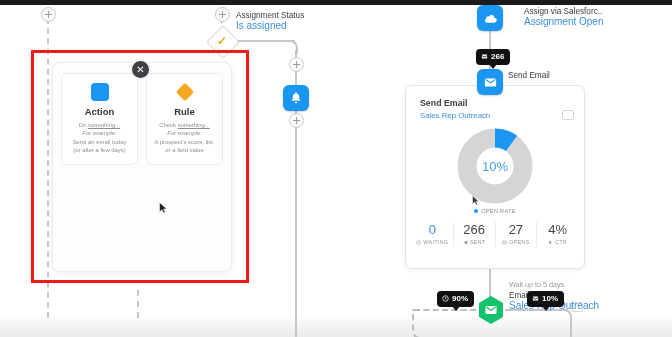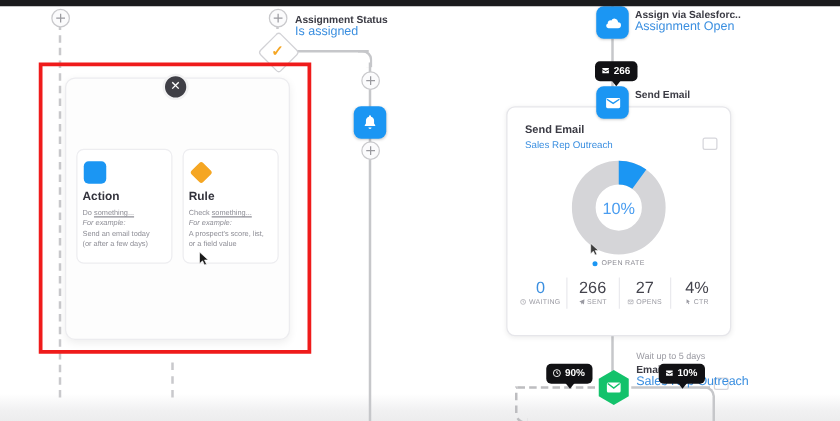--- a/index.html
+++ b/index.html
@@ -90,21 +90,21 @@
     position: absolute;
     background: #9b9ba0;
   }
   .plus::before { left: 3px; top: 5.5px; width: 7px; height: 1.4px; }
   .plus::after  { top: 3px; left: 5.5px; height: 7px; width: 1.4px; }
 
   
   .nodelabel { position: absolute; z-index: 6; }
   .nl-title {
     font-size: 8.2px;
-    font-weight: bold;
+    font-weight: normal;
     color: #3b3b44;
     line-height: 11px;
     white-space: nowrap;
   }
   .nl-sub {
     font-size: 10px;
     color: #3b8fe0;
     line-height: 10px;
     white-space: nowrap;
   }
@@ -302,23 +302,22 @@
     display: grid;
     grid-template-columns: 1fr 1fr;
     gap: 8px;
   }
   .pal-card {
     background: #fff;
     border: 1px solid #ededf0;
     border-radius: 6px;
     height: 92px;
     padding: 8px 4px 4px;
-    text-align: left;
+    text-align: center;
     box-sizing: border-box;
-    margin-top: 46px;
   }
   .pal-shape { height: 20px; margin-bottom: 4px; }
   .pal-name {
     font-size: 9.5px;
     font-weight: bold;
     color: #33333c;
     margin-bottom: 4px;
   }
   .pal-desc {
     font-size: 5.9px;
@@ -377,21 +376,21 @@
       <path fill="#ffffff" d="M12 2a1.4 1.4 0 0 1 1.4 1.4v.7a5.6 5.6 0 0 1 4.2 5.4v4l1.6 2.2v1H4.8v-1L6.4 13.5v-4a5.6 5.6 0 0 1 4.2-5.4v-.7A1.4 1.4 0 0 1 12 2zm0 19a2.2 2.2 0 0 1-2.2-2h4.4a2.2 2.2 0 0 1-2.2 2z"></path>
     </svg>
   </div>
 
   <div class="vsolid" style="left:489px; top:0px; height:8px;"></div>
   <div class="bluenode" style="left:477px; top:5px;">
     <svg width="15" height="15" viewBox="0 0 24 24">
       <path fill="#ffffff" d="M18.3 10.2A4.6 4.6 0 0 0 9.7 8.6a3.3 3.3 0 0 0-4.6 3 3.3 3.3 0 0 0 .1.8A3.2 3.2 0 0 0 6 18.6h12a3.9 3.9 0 0 0 .3-7.8z"></path>
     </svg>
   </div>
-  <div class="nodelabel" style="left:508px; top:6px;">
+  <div class="nodelabel" style="left:524px; top:6px;">
     <div class="nl-title">Assign via Salesforc..</div>
     <div class="nl-sub">Assignment Open</div>
   </div>
 
   <div class="vsolid" style="left:489px; top:31px; height:40px;"></div>
 
   <div class="pill" style="left:476px; top:49px;">
     <svg width="7" height="7" viewBox="0 0 24 24">
       <path fill="#ffffff" d="M3 5h18v3l-9 5-9-5V5zm0 5.5 9 5 9-5V19H3v-8.5z"></path>
     </svg>

